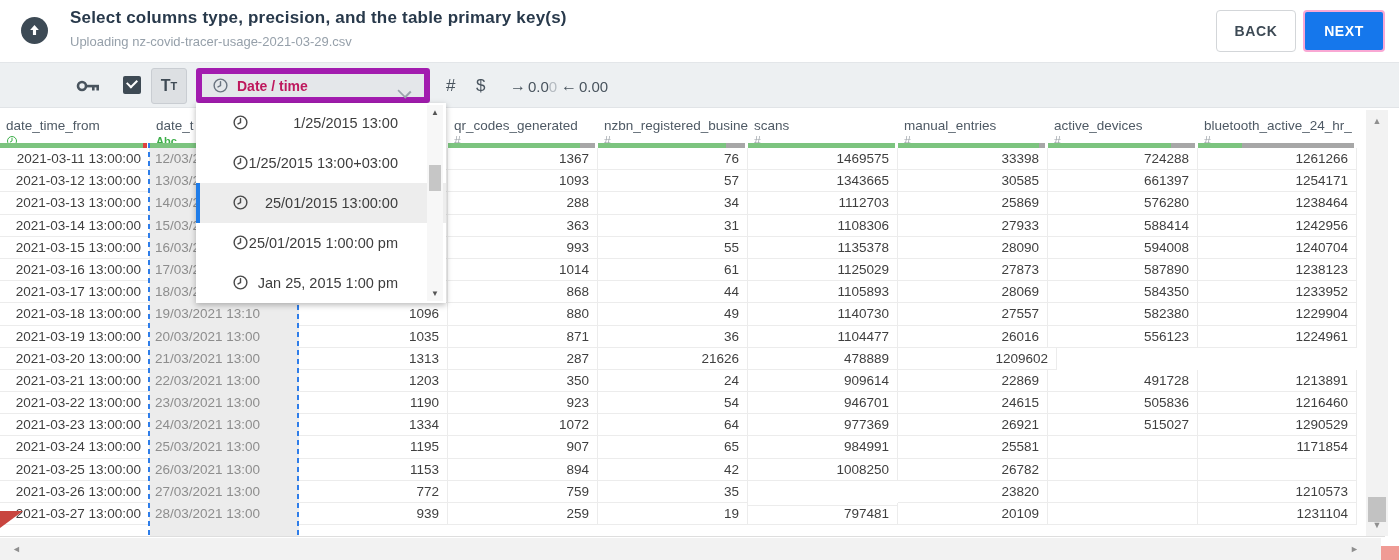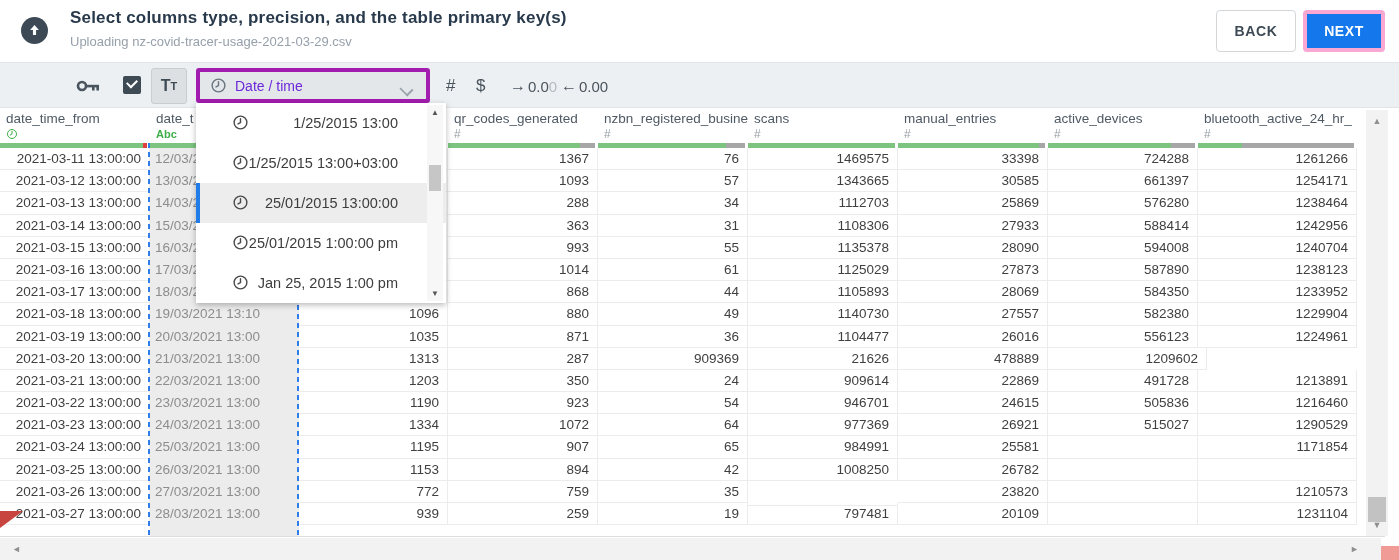--- a/index.html
+++ b/index.html
@@ -8,48 +8,48 @@
 
   
   .tophdr{position:absolute;top:0;left:0;width:1399px;height:62px;background:#fff;}
   .upbadge{position:absolute;left:21px;top:17px;width:27px;height:27px;border-radius:50%;background:#3d4a55;
            display:flex;align-items:center;justify-content:center;}
   .pagetitle{position:absolute;left:70px;top:8px;font-size:17px;font-weight:600;color:#28394b;letter-spacing:.2px;}
   .pagesub{position:absolute;left:70px;top:34px;font-size:13px;color:#96a0aa;}
   .btn{position:absolute;top:10px;height:42px;border-radius:4px;display:flex;align-items:center;justify-content:center;
        font-size:14px;font-weight:bold;letter-spacing:.6px;cursor:pointer;box-sizing:border-box;}
   .btn-back{left:1216px;width:80px;background:#fff;border:1px solid #d3d6d9;color:#3d4a55;}
-  .btn-next{left:1303px;width:82px;background:#1577ec;border:4px solid #f9a8d4;color:#fff;}
+  .btn-next{left:1303px;width:82px;background:#1577ec;border:2px solid #f9a8d4;color:#fff;}
 
   
   .toolbar{position:absolute;top:62px;left:0;width:1399px;height:46px;background:#edf0f2;
            border-top:1px solid #e3e6e9;border-bottom:1px solid #e1e4e7;box-sizing:border-box;}
   .tb-item{position:absolute;top:0;height:46px;display:flex;align-items:center;color:#49545e;}
   .tb-key{left:76px;}
   .cbox{position:absolute;left:123px;top:13px;width:18px;height:18px;background:#3e4a54;border-radius:2px;}
   .cbox .chk{position:absolute;left:4px;top:3px;width:8px;height:5px;border-left:2px solid #fff;border-bottom:2px solid #fff;transform:rotate(-45deg);}
   .ttbtn{position:absolute;left:151px;top:5px;width:36px;height:36px;background:#dde0e3;border:1px solid #c9cdd2;border-radius:3px;
          display:flex;align-items:center;justify-content:center;color:#3e4a54;font-weight:bold;box-sizing:border-box;}
   .ttbtn .t1{font-size:16px;} .ttbtn .t2{font-size:11px;}
-  .typesel{position:absolute;left:196px;top:5px;width:234px;height:35px;background:#e4e7ea;border:4px solid #a21caf;border-radius:3px;
-           box-sizing:border-box;display:flex;align-items:center;color:#6d28d9;font-size:14px;cursor:pointer;}
+  .typesel{position:absolute;left:196px;top:5px;width:234px;height:35px;background:#e4e7ea;border:6px solid #a21caf;border-radius:3px;
+           box-sizing:border-box;display:flex;align-items:center;color:#be185d;font-size:14px;cursor:pointer;font-weight:bold;}
   .typesel .lbl{margin-left:8px;}
   .typesel .chev{position:absolute;right:14px;top:12px;width:9px;height:9px;border-right:2px solid #9aa3ac;border-bottom:2px solid #9aa3ac;transform:rotate(45deg) scaleY(.8);}
   .tb-hash{left:446px;font-size:17px;font-weight:500;}
   .tb-dollar{left:476px;font-size:17px;}
   .tb-inc{left:510px;font-size:15px;}
   .tb-dec{left:561px;font-size:15px;}
   .tb-inc .arrow,.tb-dec .arrow{font-size:16px;margin-right:2px;}
   .faded{color:#b4bac0;}
 
   
   .tablewrap{position:absolute;top:108px;left:0;width:1357px;height:428px;background:#fff;}
   .selcolbg{position:absolute;left:150px;top:35px;width:149px;height:393px;background:#ececec;z-index:1;}
   .thead{position:absolute;top:0;left:0;height:35px;display:flex;z-index:2;}
-  .hcell{box-sizing:border-box;padding:3px 0 0 6px;overflow:hidden;white-space:nowrap;}
+  .hcell{box-sizing:border-box;padding:10px 0 0 6px;overflow:hidden;white-space:nowrap;}
   .hname{font-size:13.5px;color:#4e5964;}
   .htype{margin-top:1px;height:14px;display:flex;align-items:center;}
   .htype .abc{font-size:11px;font-weight:bold;color:#3daf49;}
   .htype .num{font-size:12px;color:#9aa0a6;}
   .barrow{position:absolute;top:35px;left:0;height:5px;display:flex;z-index:2;}
   .bcell{box-sizing:border-box;padding-right:3px;height:5px;}
   .bar{display:flex;height:5px;width:100%;}
   .seg{height:5px;}
   .tbody{position:absolute;top:40px;left:0;z-index:2;}
   .trow{display:flex;height:22.2px;box-sizing:border-box;}
@@ -358,21 +358,20 @@
           <div class="tcell al-r" style="width: 150px;">1104477</div>
           <div class="tcell al-r" style="width: 150px;">26016</div>
           <div class="tcell al-r" style="width: 150px;">556123</div>
           <div class="tcell al-r" style="width: 159px;">1224961</div>
         </div>
         <div class="trow">
           <div class="tcell al-r" style="width: 150px;">2021-03-20 13:00:00</div>
           <div class="tcell al-l c1" style="width: 149px;">21/03/2021 13:00</div>
           <div class="tcell al-r" style="width: 149px;">1313</div>
           <div class="tcell al-r" style="width: 150px;">287</div>
-          <div class="tcell al-r" style="width: 150px;">909369</div>
           <div class="tcell al-r" style="width: 150px;">21626</div>
           <div class="tcell al-r" style="width: 150px;">478889</div>
           <div class="tcell al-r" style="width: 159px;">1209602</div>
         </div>
         <div class="trow">
           <div class="tcell al-r" style="width: 150px;">2021-03-21 13:00:00</div>
           <div class="tcell al-l c1" style="width: 149px;">22/03/2021 13:00</div>
           <div class="tcell al-r" style="width: 149px;">1203</div>
           <div class="tcell al-r" style="width: 150px;">350</div>
           <div class="tcell al-r" style="width: 150px;">24</div>

